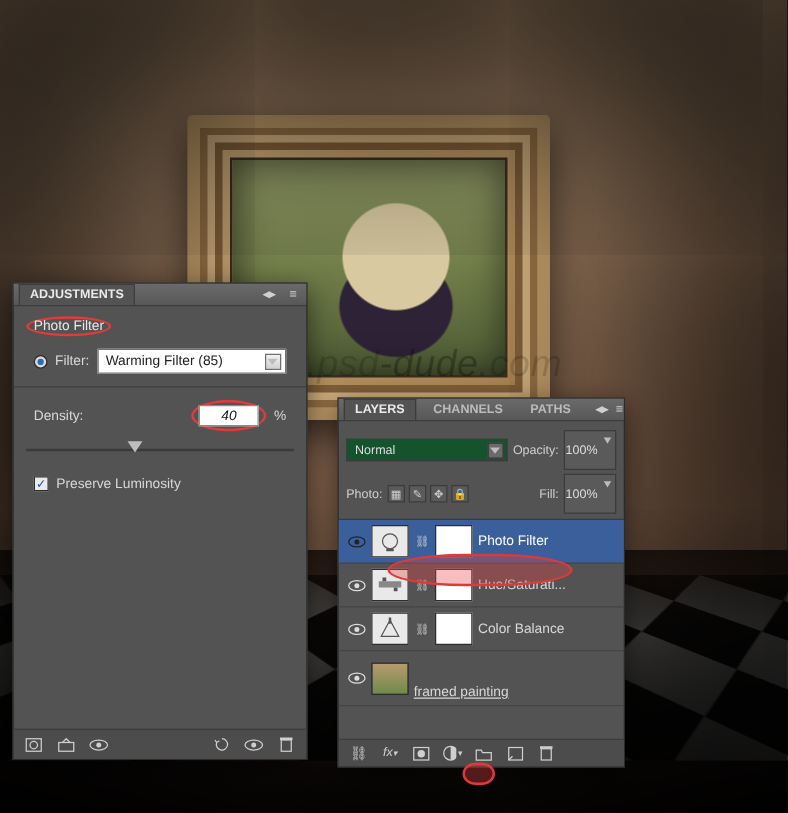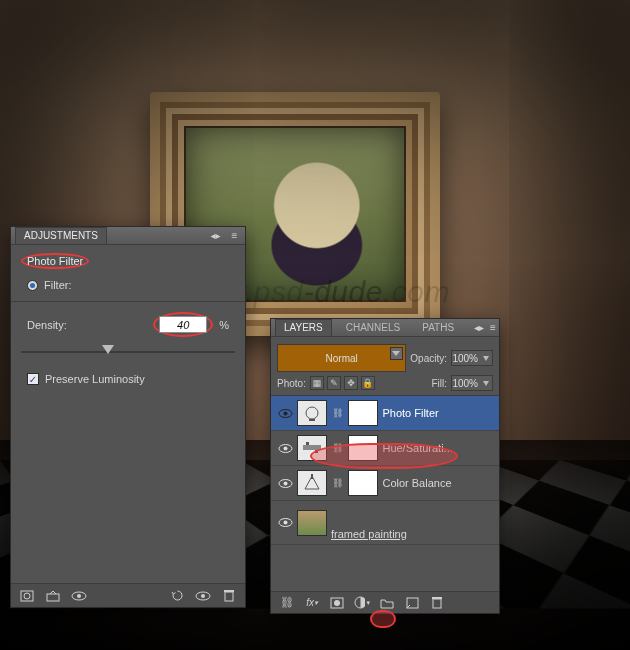--- a/index.html
+++ b/index.html
@@ -35,21 +35,21 @@
     radial-gradient(ellipse at 60% 68%, #2e2236 0 24%, transparent 25%),
     linear-gradient(#97a06a, #6e7a47 55%, #4c5a34);
     box-shadow: inset 0 0 30px rgba(0,0,0,0.55); border:2px solid #3b2d1e;}
 
   .watermark { position:absolute; top:275px; left:0; right:0; text-align:center;
     color:rgba(0,0,0,0.28); font-size:30px; font-style:italic; font-family:"Times New Roman",serif; letter-spacing:.5px; }
   .watermark span.h{opacity:.55}
 
   
   .panel { position:absolute; background:#535353; border:1px solid #2b2b2b; box-shadow:0 6px 20px rgba(0,0,0,0.55); font-size:11px; color:#d8d8d8; }
-  .panel-head { display:flex; align-items:center; height:18px; background:linear-gradient(#6a6a6a,#585858); border-bottom:1px solid #3d3d3d; padding:0 4px; gap:6px;}
+  .panel-head { display:flex; align-items:center; height:18px; background:linear-gradient(#6a6a6a,#585858); border-bottom:1px solid #3d3d3d; padding:0 4px; gap:6px;font-weight:bold;}
   .panel-head .sp { flex:1 }
   .tri { width:0;height:0;border-left:4px solid transparent;border-right:4px solid transparent;border-top:5px solid #bdbdbd; margin-right:2px;}
   .mini-icon { width:13px;height:13px;display:inline-flex;align-items:center;justify-content:center;color:#cfcfcf;font-size:10px;line-height:1;}
   .tab { padding:2px 8px 3px; font-size:10px; }
   .tab.active { background:#535353; border:1px solid #3d3d3d; border-bottom:none; color:#eaeaea; }
   .tab.inactive { color:#bbb; }
 
   
   #adj { left:10px; top:226px; width:236px; height:382px; }
   #adj .body { padding:6px 10px; }
@@ -68,23 +68,23 @@
   .slider .thumb{position:absolute;top:0;width:0;height:0;border-left:6px solid transparent;border-right:6px solid transparent;border-top:9px solid #bdbdbd;}
   .check{width:12px;height:12px;border:1px solid #2c2c2c;background:#eaeaea;display:inline-flex;align-items:center;justify-content:center;color:#184a9e;font-size:10px;}
   .panel-foot{position:absolute;left:0;right:0;bottom:0;height:24px;border-top:1px solid #3c3c3c;background:#4c4c4c;display:flex;align-items:center;gap:10px;padding:0 8px;}
   .fgap{flex:1}
   .ficon{width:16px;height:14px;display:flex;align-items:center;justify-content:center;color:#cfcfcf;}
 
   
   #lay { left:270px; top:318px; width:230px; height:296px; }
   #lay .body{padding:4px 6px 0;}
   .opt-row{display:flex;align-items:center;gap:4px;margin:3px 0;font-size:10px;color:#cfcfcf;}
-  .blend{flex:1;height:28px;background:#a16207;border:1px solid #3b3b3b;color:#ddd;display:flex;align-items:center;padding:0 6px;position:relative;justify-content:center;}
+  .blend{flex:1;height:18px;background:#14532d;border:1px solid #3b3b3b;color:#ddd;display:flex;align-items:center;padding:0 6px;position:relative;}
   .blend .dd2{position:absolute;right:2px;top:2px;width:13px;height:13px;border:1px solid #333;background:#6a6a6a;display:flex;align-items:center;justify-content:center;}
-  .pct{width:42px;height:16px;border:1px solid #3b3b3b;background:#5a5a5a;color:#ddd;display:flex;align-items:center;justify-content:flex-end;padding:0 14px 0 4px;position:relative;font-size:10px;}
+  .pct{width:42px;height:32px;border:1px solid #3b3b3b;background:#5a5a5a;color:#ddd;display:flex;align-items:center;justify-content:flex-end;padding:0 14px 0 4px;position:relative;font-size:10px;}
   .pct::after{content:'';position:absolute;right:3px;top:5px;border-left:3px solid transparent;border-right:3px solid transparent;border-top:5px solid #bbb;}
   .lock-icons{display:flex;gap:3px;}
   .li{width:14px;height:14px;border:1px solid #3b3b3b;background:#5a5a5a;display:flex;align-items:center;justify-content:center;color:#ccc;font-size:9px;}
   .layers-list{border-top:1px solid #3a3a3a;margin:4px -6px 0;}
   .layer{display:flex;align-items:center;gap:4px;padding:4px 6px;border-bottom:1px solid #444;}
   .layer.sel{background:#3a5f9a;color:#fff;}
   .eye{width:16px;height:14px;display:flex;align-items:center;justify-content:center;}
   .thumb-box{width:30px;height:26px;border:1px solid #2e2e2e;background:#fff;display:flex;align-items:center;justify-content:center;overflow:hidden;}
   .thumb-box.adj{background:#e9e9e9;}
   .mask{width:30px;height:26px;border:1px solid #2e2e2e;background:#fff;}
@@ -121,20 +121,26 @@
     <span class="sp"></span>
     <span class="mini-icon">◂▸</span>
     <span class="mini-icon">≡</span>
   </div>
   <div class="body">
     <div style="margin:2px 0 10px"><span class="ring1">Photo Filter</span></div>
 
     <div class="row">
       <span class="radio checked"></span>
       <span>Filter:</span>
+      <div class="select">
+        <span>Warming Filter (85)</span>
+        <span class="dd">
+            <span class="tri"></span>
+          </span>
+      </div>
     </div>
 
 
     <div class="hr"></div>
 
     <div class="row">
       <span>Density:</span>
       <span class="sp" style="flex:1"></span>
       <span class="ring2">
         <span class="numbox">40</span>

